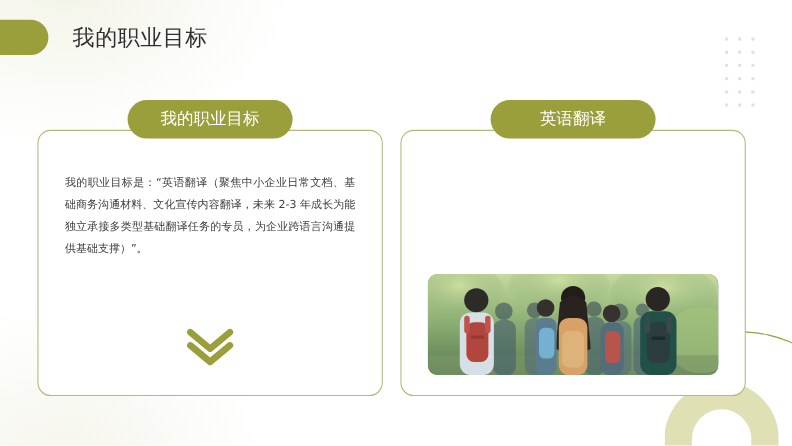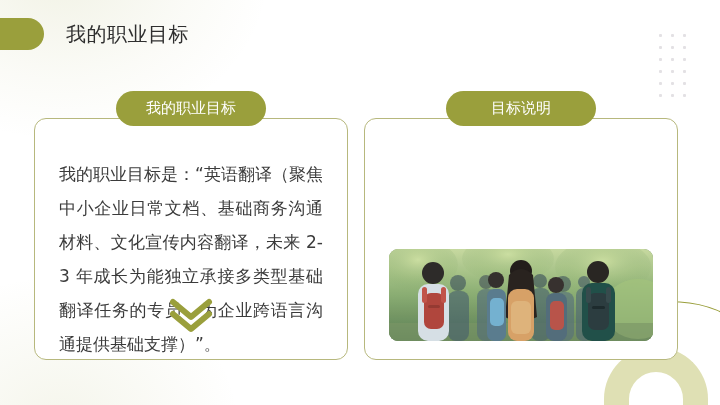--- a/index.html
+++ b/index.html
@@ -73,21 +73,21 @@
   .card-pill{
     position:absolute;left:50%;top:-28px;transform:translateX(-50%);
     background:#9a9f3c;color:#ffffff;
     border-radius:22px;
     padding:10px 30px;
     font-size:15px;line-height:1;white-space:nowrap;
     min-width:150px;text-align:center;
     box-sizing:border-box;
   }
   .card-body{
-    font-size:17px;line-height:2.0;color:#3b3b3b;
+    font-size:10px;line-height:2.0;color:#3b3b3b;
     text-align:justify;text-justify:inter-ideograph;
     margin:0;
   }
 
   
   .chevron-wrap{
     position:absolute;left:0;right:0;bottom:26px;display:flex;justify-content:center;
   }
   .chevron-wrap svg{display:block;}
 
@@ -143,21 +143,21 @@
       <p class="card-body">我的职业目标是：“英语翻译（聚焦中小企业日常文档、基础商务沟通材料、文化宣传内容翻译，未来 2-3 年成长为能独立承接多类型基础翻译任务的专员，为企业跨语言沟通提供基础支撑）”。</p>
       <div class="chevron-wrap">
         <svg width="46" height="36" viewBox="0 0 46 36" aria-hidden="true">
           <path d="M5 5 L23 20 L41 5" fill="none" stroke="#9a9f3c" stroke-width="6" stroke-linecap="round" stroke-linejoin="round"></path>
           <path d="M5 17 L23 32 L41 17" fill="none" stroke="#9a9f3c" stroke-width="6" stroke-linecap="round" stroke-linejoin="round"></path>
         </svg>
       </div>
     </div>
 
     <div class="card">
-      <div class="card-pill">目标说明</div>
+      <div class="card-pill">英语翻译</div>
       <div class="photo">
         <svg viewBox="0 0 266 92" preserveAspectRatio="xMidYMid slice" aria-hidden="true">
           <defs>
             <linearGradient id="bgSky" x1="0" y1="0" x2="0" y2="1">
               <stop offset="0%" stop-color="#cfe0a6"></stop>
               <stop offset="45%" stop-color="#95b77a"></stop>
               <stop offset="100%" stop-color="#5d7f55"></stop>
             </linearGradient>
             <radialGradient id="blurLeaf" cx="0.5" cy="0.4" r="0.6">
               <stop offset="0%" stop-color="#d5e6a8" stop-opacity="0.95"></stop>

